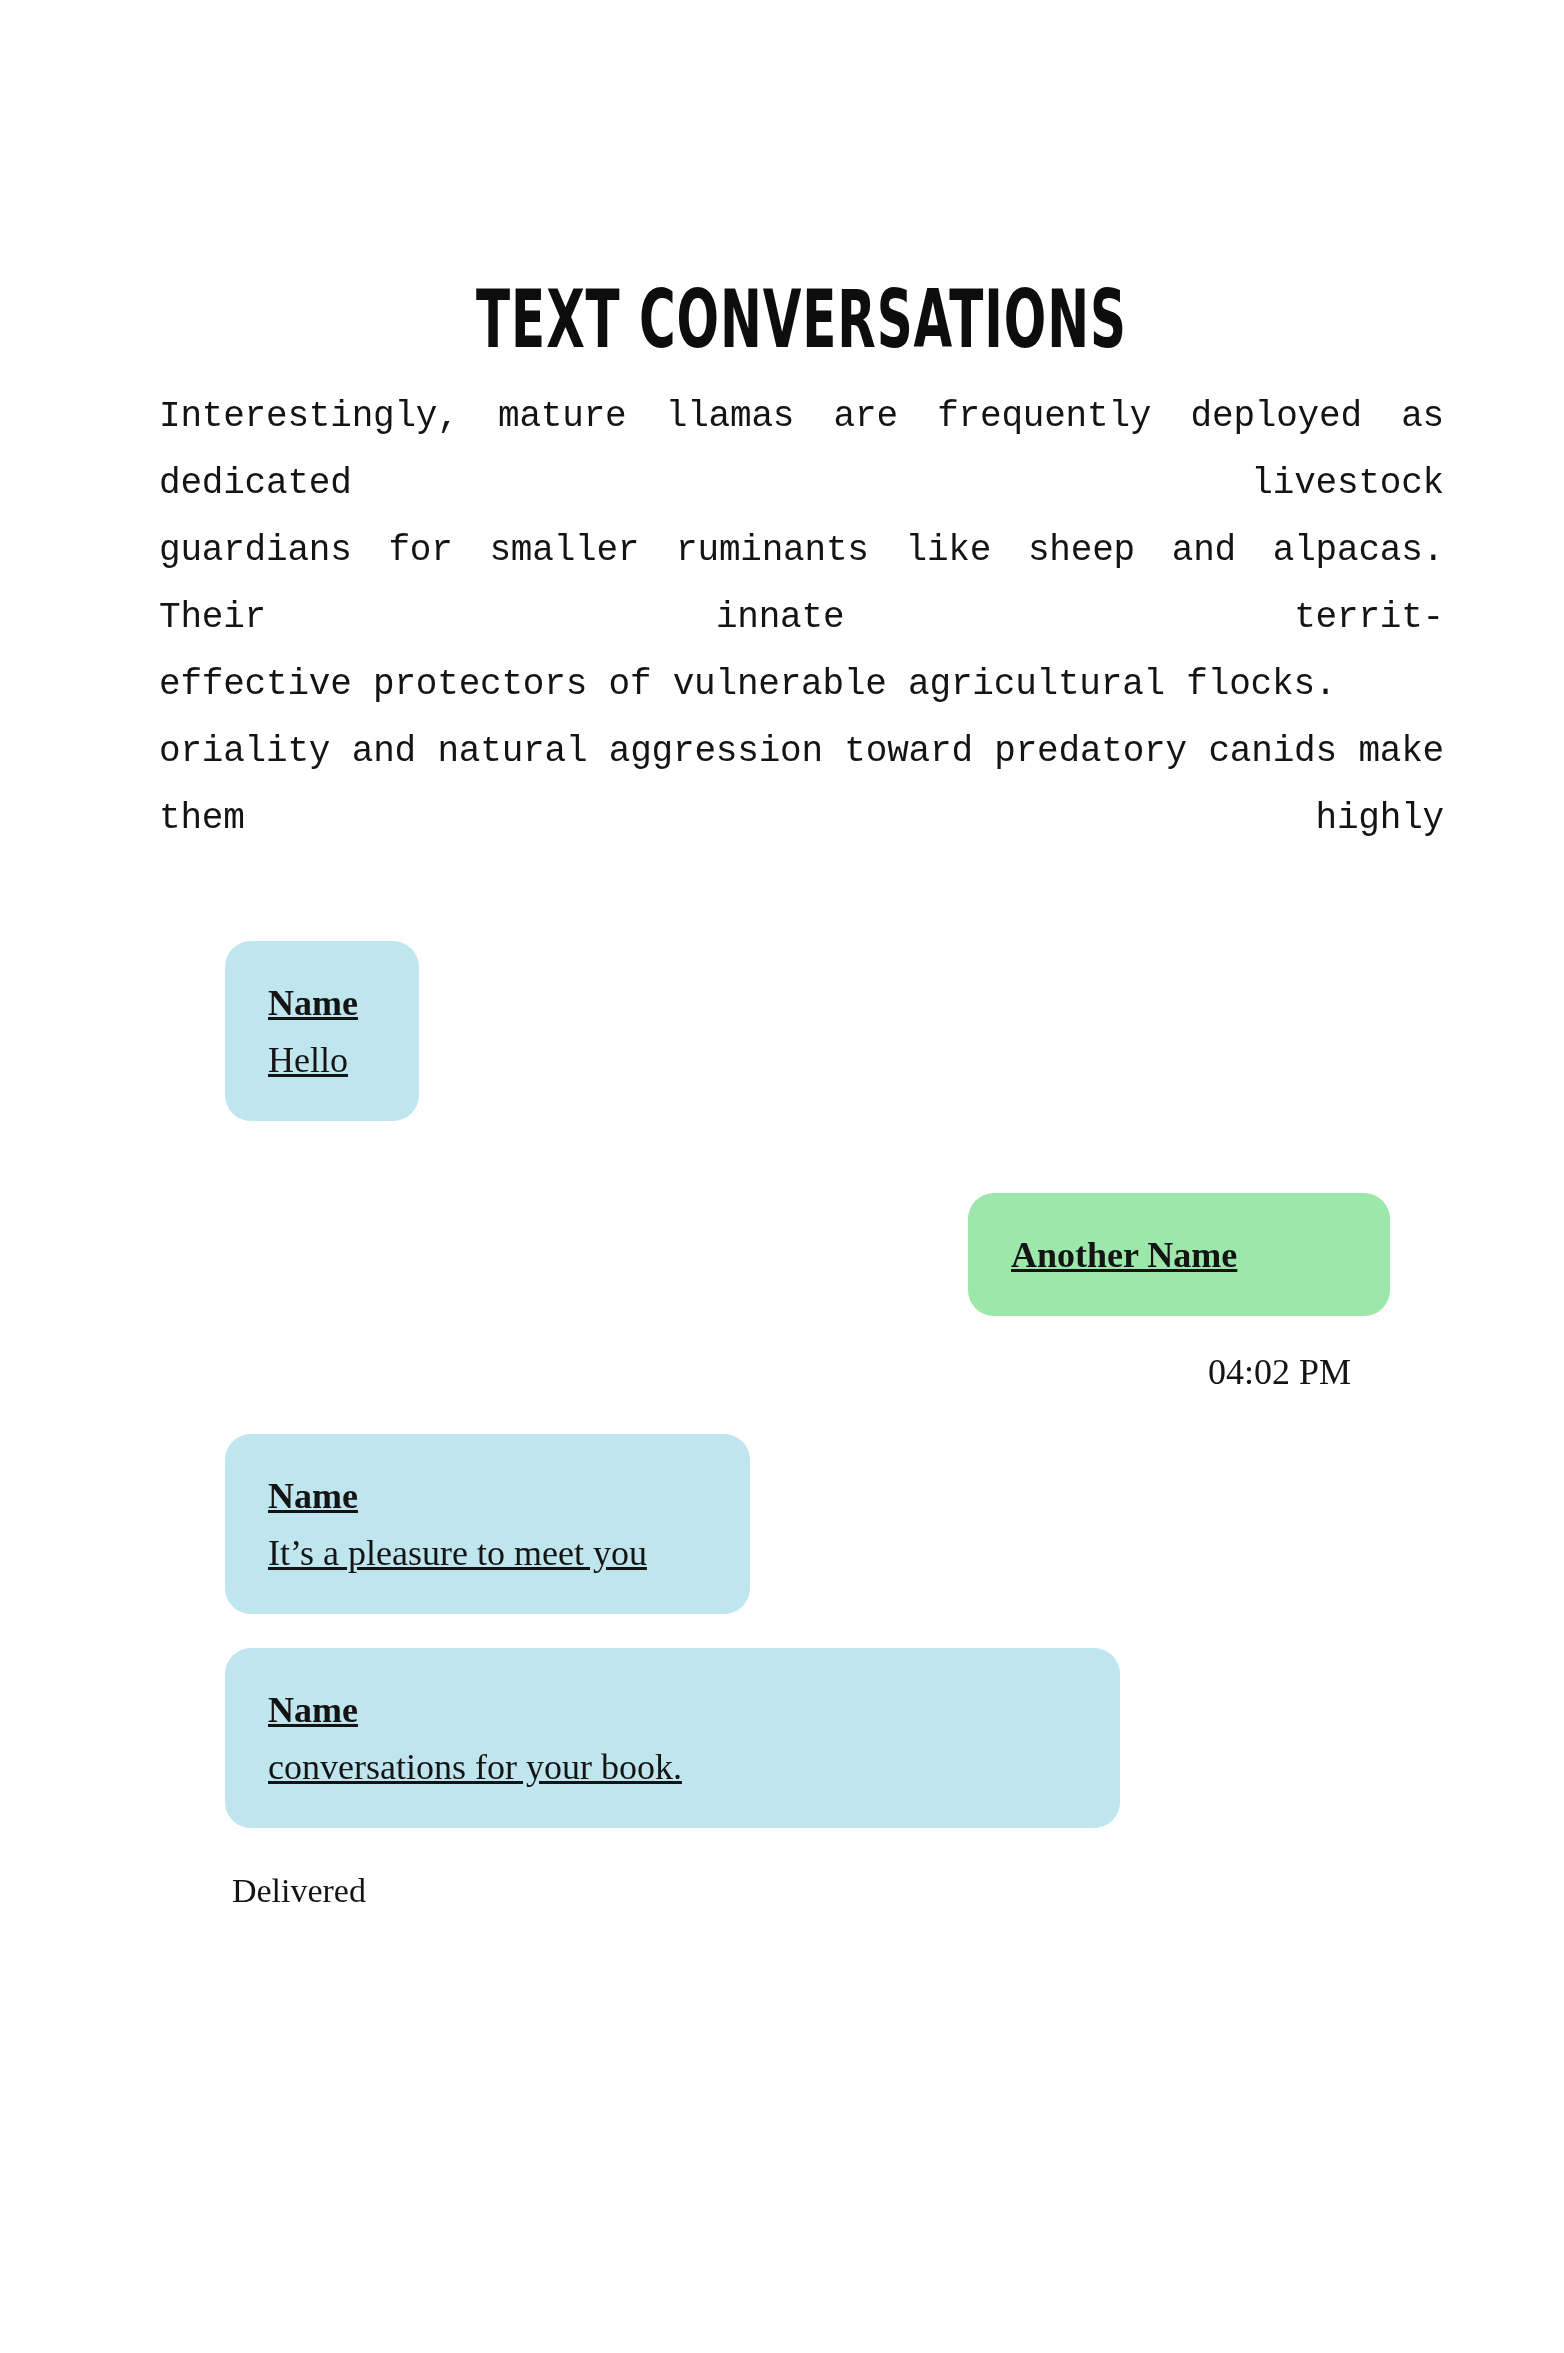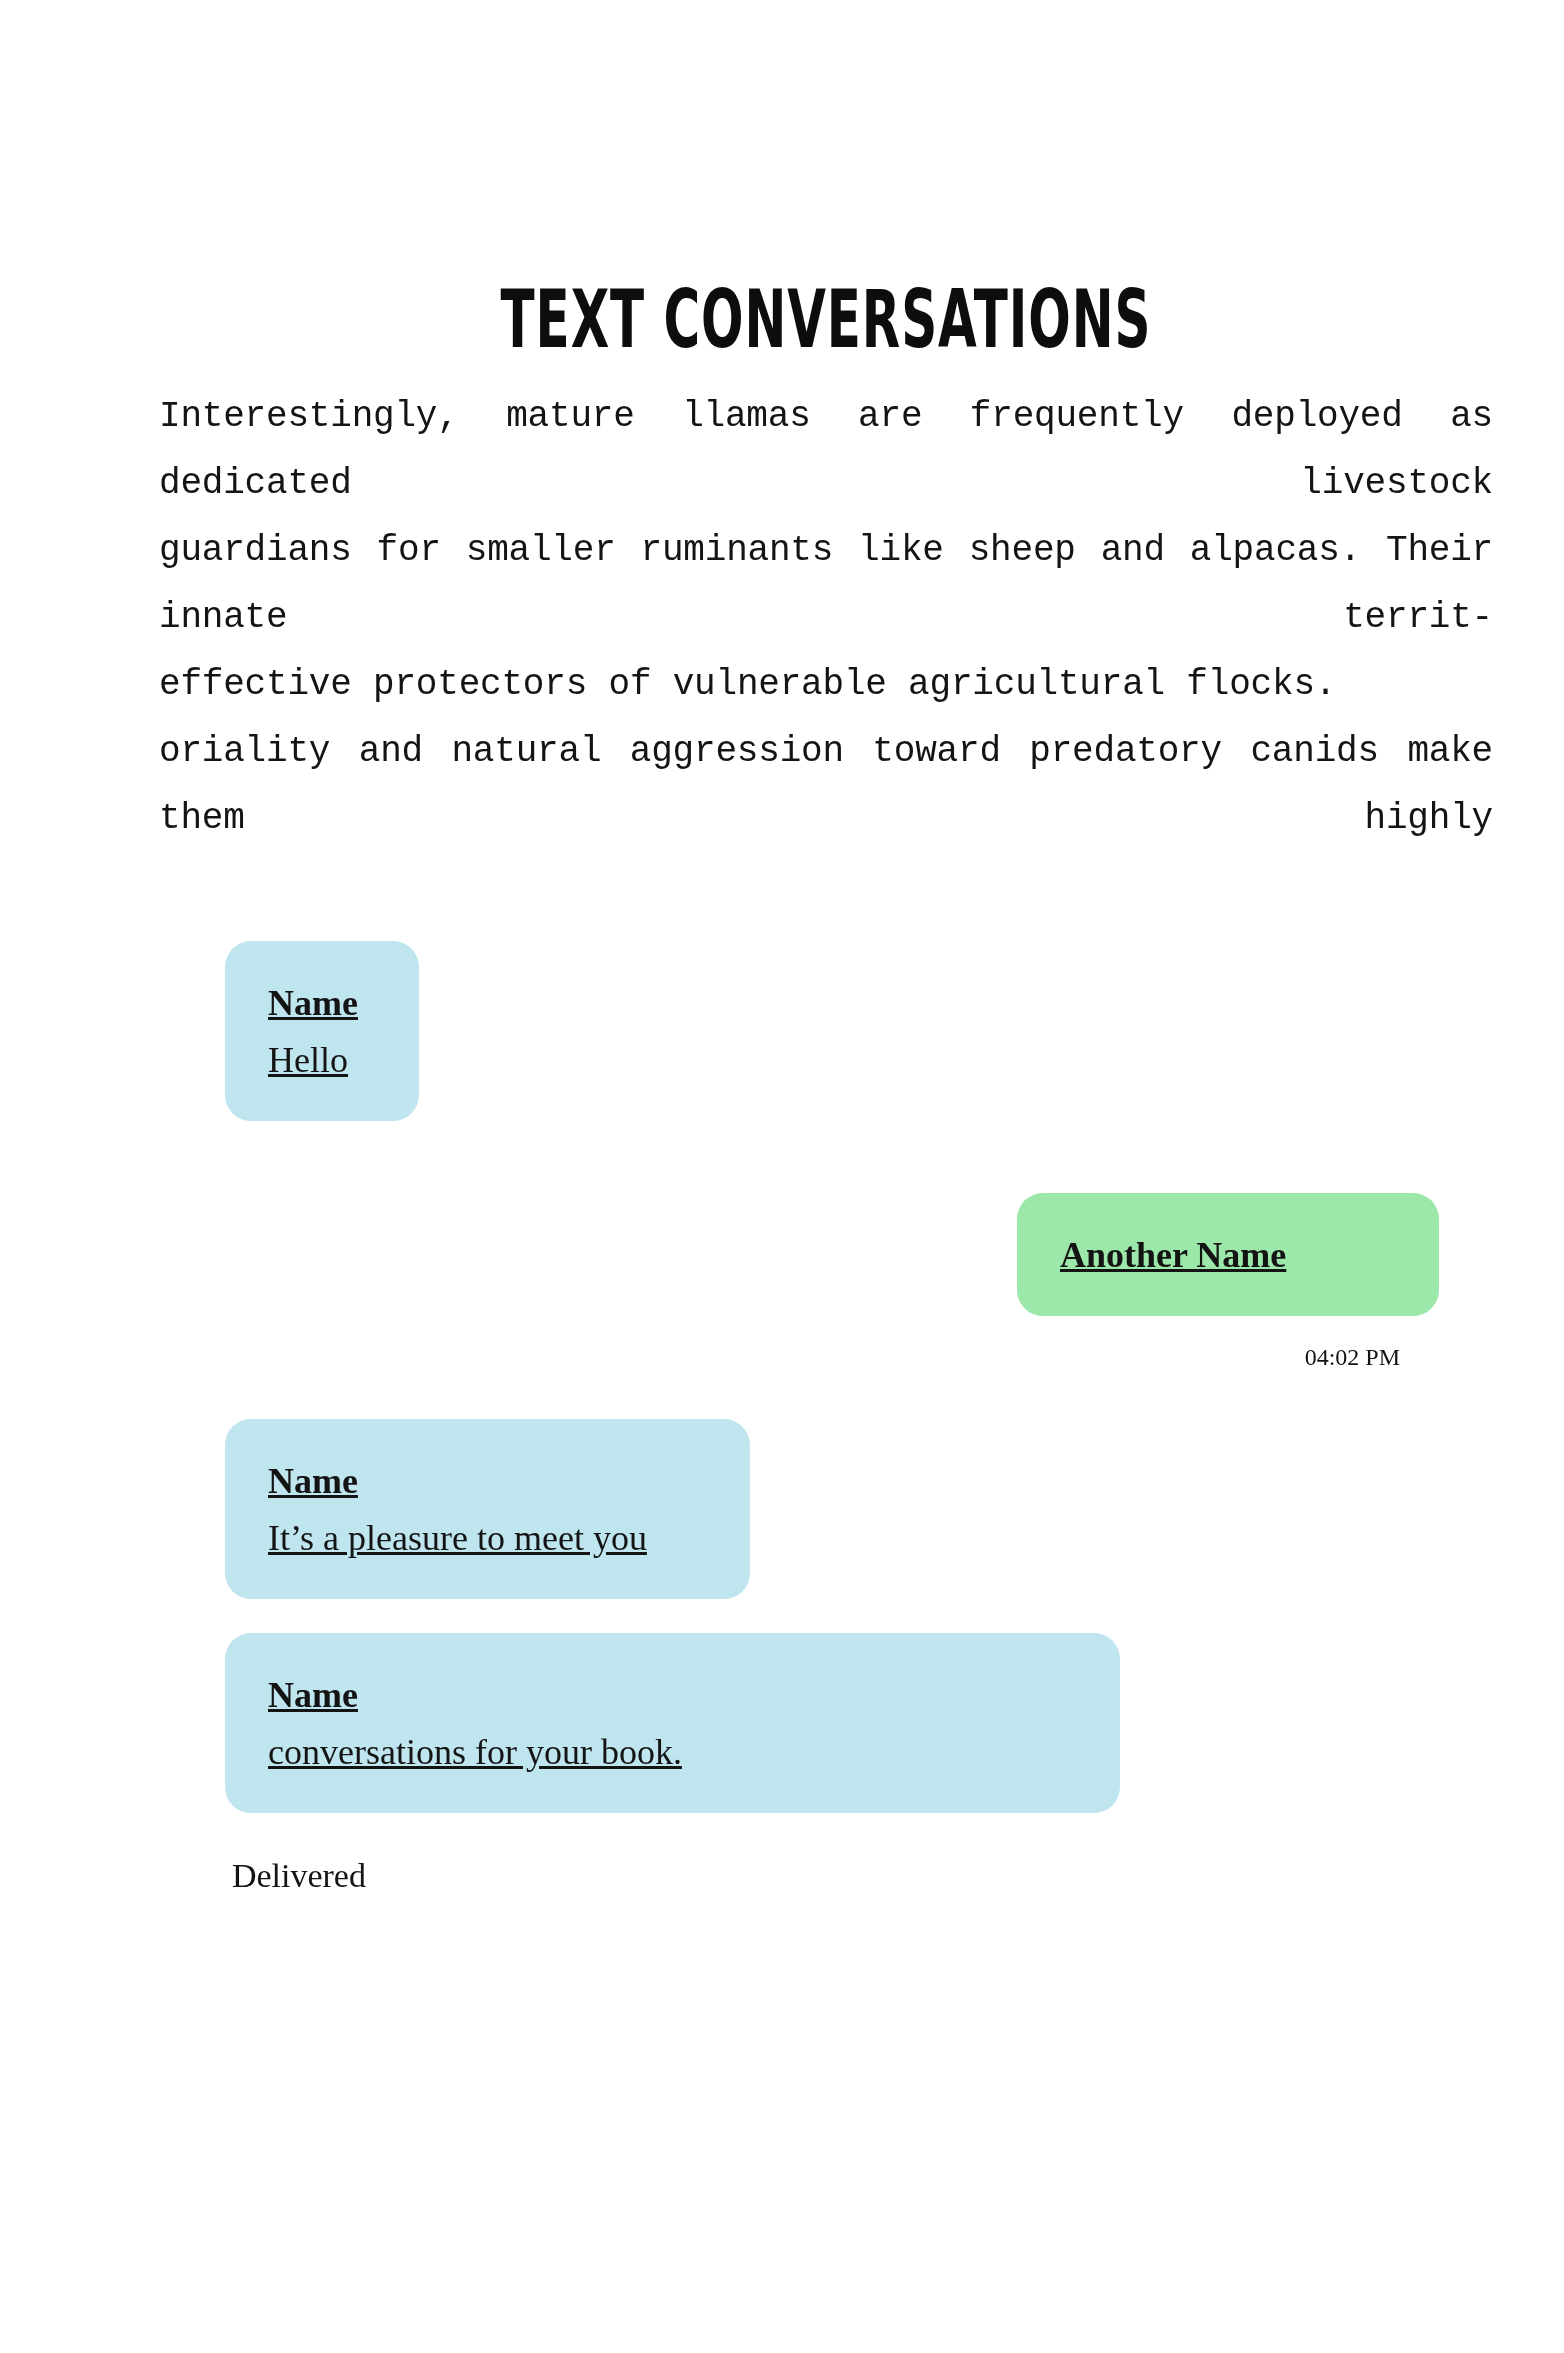--- a/index.html
+++ b/index.html
@@ -7,21 +7,21 @@
     position: relative;
     width: 1564px;
     height: 2354px;
     background: #ffffff;
     overflow: hidden;
     font-family: "Liberation Serif", serif;
     color: #141414;
   }
   .content {
     padding-left: 159px;
-    padding-right: 71px;
+    padding-right: 120px;
   }
   
   .title-row {
     margin-top: 277px;
     height: 83px;
     display: flex;
     justify-content: center;
     align-items: center;
   }
   .title-text {
@@ -64,23 +64,23 @@
     line-height: 57px;
     text-decoration: underline;
   }
   .bubble .sender { font-weight: bold; }
   .bubble-1 { width: 194px;  margin-top: 89px; }
   .bubble-2 { width: 422px;  margin-top: 72px; align-self: flex-end; }
   .bubble-3 { width: 525px;  margin-top: 40px; }
   .bubble-4 { width: 895px; margin-top: 34px; }
   .timestamp {
     align-self: flex-end;
-    margin-top: 20px;
+    margin-top: 35px;
     margin-right: 39px;
-    font-size: 24px;
+    font-size: 36px;
     line-height: 43px;
   }
   .delivery-status {
     margin-top: 41px;
     margin-left: 6.9px;
     font-size: 34px;
     line-height: 43px;
   }
 </style>
 </head>

